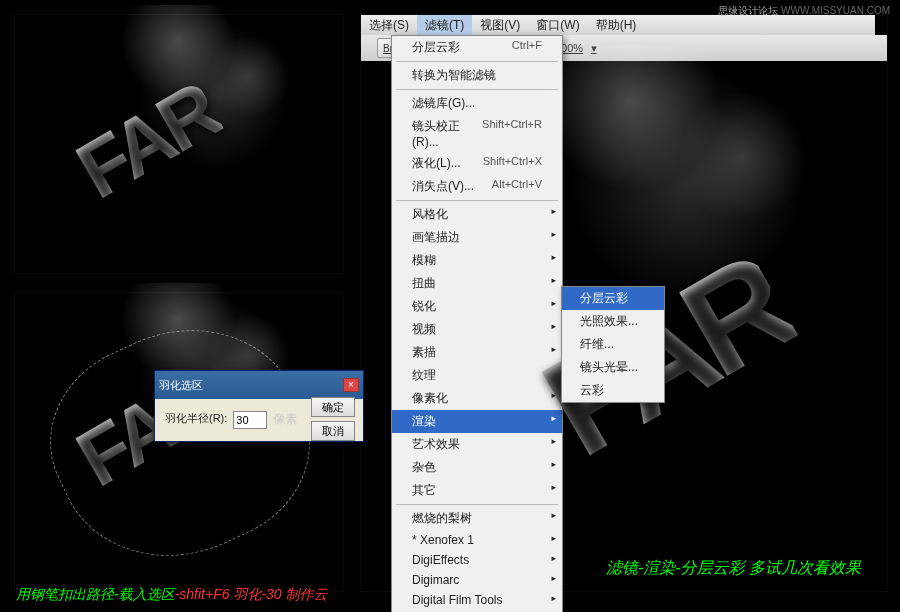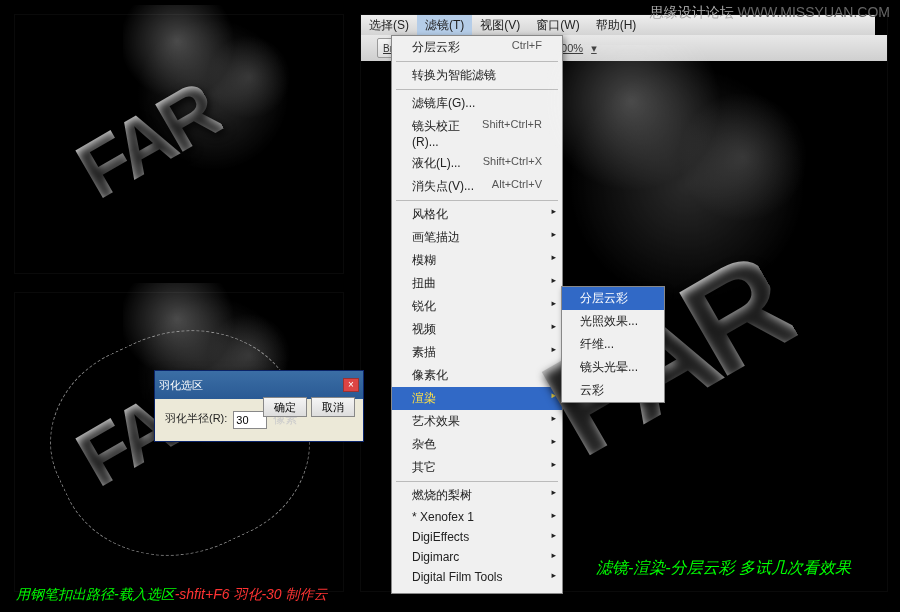--- a/index.html
+++ b/index.html
@@ -1,57 +1,57 @@
 <!DOCTYPE html>
 <html><head>
 <meta charset="utf-8">
 <style>
 * { margin: 0; padding: 0; box-sizing: border-box; }
 body { width: 900px; height: 612px; background: #000; font-family: "Microsoft YaHei", sans-serif; font-size: 12px; color: #ccc; position: relative; overflow: hidden; }
-.watermark-top { position: absolute; top: 4px; right: 10px; color: #888; font-size: 14px; z-index: 100; }
+.watermark-top { position: absolute; top: 4px; right: 10px; color: #888; font-size: 10px; z-index: 100; }
 .watermark-top span { color: #aaa; }
 .panel-left-top { position: absolute; left: 14px; top: 14px; width: 330px; height: 260px; background: #000; border: 1px solid #0a0a0a; }
 .panel-left-bottom { position: absolute; left: 14px; top: 292px; width: 330px; height: 300px; background: #000; border: 1px solid #0a0a0a; }
 .panel-right { position: absolute; left: 360px; top: 14px; width: 528px; height: 578px; background: #000; border: 1px solid #0a0a0a; }
 .far-text { position: absolute; font-size: 80px; font-weight: bold; color: #d8d8d8; font-family: "Arial Black", sans-serif; transform: rotate(-30deg); text-shadow: 0 4px 8px rgba(0,0,0,0.8); background: linear-gradient(180deg, #f0f0f0 0%, #888 50%, #f0f0f0 100%); -webkit-background-clip: text; -webkit-text-fill-color: transparent; letter-spacing: -5px; }
 .panel-left-top .far-text { left: 60px; top: 80px; }
 .panel-left-bottom .far-text { left: 60px; top: 90px; }
 .panel-right .far-text { left: 180px; top: 260px; font-size: 140px; letter-spacing: -10px; }
 .splash { position: absolute; width: 180px; height: 180px; opacity: 0.7; }
 .splash::before { content: ""; position: absolute; width: 100%; height: 100%; background: radial-gradient(ellipse at center, rgba(200,200,200,0.3) 0%, transparent 60%), radial-gradient(circle at 30% 20%, rgba(255,255,255,0.4) 0%, transparent 30%), radial-gradient(circle at 70% 40%, rgba(200,200,200,0.3) 0%, transparent 25%); }
 .panel-left-top .splash { right: 40px; top: -10px; }
 .panel-left-bottom .splash { right: 40px; top: -10px; }
 .panel-right .splash { right: 60px; top: 30px; width: 280px; height: 280px; }
 .selection-outline { position: absolute; left: 40px; top: 40px; width: 250px; height: 220px; border: 1px dashed rgba(255,255,255,0.5); border-radius: 40% 50% 40% 50%; transform: rotate(-25deg); }
 .caption-bottom-left { position: absolute; left: 16px; bottom: 8px; color: #0f0; font-size: 14px; font-style: italic; }
 .caption-bottom-left .red { color: #f33; }
-.caption-bottom-right { position: absolute; right: 36px; bottom: 12px; color: #0f0; font-size: 16px; font-style: italic; }
+.caption-bottom-right { position: absolute; right: 26px; bottom: 12px; color: #0f0; font-size: 16px; font-style: italic; }
 .menubar { position: absolute; top: 0; left: 0; right: 12px; height: 20px; background: linear-gradient(#eee, #d4d4d4); display: flex; align-items: center; font-size: 12px; color: #222; }
 .menubar .menu-item { padding: 2px 8px; cursor: pointer; }
 .menubar .menu-item.active { background: #b5cde8; }
 .toolbar { position: absolute; top: 20px; left: 0; right: 0; height: 26px; background: linear-gradient(#e8e8e8, #cfcfcf); display: flex; align-items: center; gap: 4px; padding: 0 16px; font-size: 11px; color: #333; text-decoration: underline; }
 .toolbar .btn { width: 22px; height: 20px; background: linear-gradient(#f5f5f5, #ddd); border: 1px solid #999; border-radius: 2px; display: flex; align-items: center; justify-content: center; font-size: 10px; }
 .toolbar .sep { width: 1px; height: 18px; background: #aaa; margin: 0 2px; }
 .toolbar .zoom { font-size: 11px; color: #333; padding: 0 4px; }
 .dropdown-menu { position: absolute; top: 20px; left: 30px; width: 172px; background: #f0f0f0; border: 1px solid #888; box-shadow: 2px 2px 6px rgba(0,0,0,0.4); font-size: 12px; color: #222; }
 .dropdown-menu .mi { padding: 3px 20px 3px 20px; display: flex; justify-content: space-between; cursor: pointer; position: relative; }
-.dropdown-menu .mi.highlight { background: #3169c6; color: #fde047; }
+.dropdown-menu .mi.highlight { background: #3169c6; color: #ffffff; }
 .dropdown-menu .mi .shortcut { color: #555; font-size: 11px; }
 .dropdown-menu .mi .arrow { position: absolute; right: 6px; font-size: 9px; }
 .dropdown-menu .sep { height: 1px; background: #bbb; margin: 2px 4px; }
 .submenu { position: absolute; top: 271px; left: 200px; width: 104px; background: #f0f0f0; border: 1px solid #888; box-shadow: 2px 2px 6px rgba(0,0,0,0.4); font-size: 12px; color: #222; z-index: 50; }
 .submenu .mi { padding: 3px 18px 3px 18px; cursor: pointer; position: relative; }
 .submenu .mi.highlight { background: #3169c6; color: #fff; }
 .dialog { position: absolute; left: 154px; top: 370px; width: 210px; background: #ece9d8; border: 1px solid #0a246a; box-shadow: 3px 3px 8px rgba(0,0,0,0.5); font-size: 12px; z-index: 60; }
 .dialog .titlebar { height: 28px; background: linear-gradient(#3b6ea5, #2a5a94); color: #fff; display: flex; align-items: center; justify-content: space-between; padding: 0 4px; font-size: 11px; }
 .dialog .titlebar .close { width: 16px; height: 14px; background: #d44; color: #fff; text-align: center; line-height: 12px; border: 1px solid #933; font-size: 10px; }
 .dialog .body { padding: 12px 10px; display: flex; gap: 6px; }
 .dialog .body label { color: #222; font-size: 11px; }
 .dialog .body input { width: 34px; height: 18px; border: 1px solid #888; padding: 0 2px; font-size: 11px; }
-.dialog .buttons { position: absolute; right: 8px; top: 26px; display: flex; flex-direction: row; gap: 4px; }
+.dialog .buttons { position: absolute; right: 8px; top: 26px; display: flex; flex-direction: column; gap: 4px; }
 .dialog .buttons button { width: 44px; height: 20px; background: linear-gradient(#f5f5f5, #ddd); border: 1px solid #888; font-size: 11px; cursor: pointer; }
 </style>
 </head>
 <body>
 
 <div class="watermark-top">
   <span>思缘设计论坛</span>&nbsp;<span style="color:#666">WWW.MISSYUAN.COM</span>
 </div>
 
 <div class="panel-left-top">
@@ -156,20 +156,24 @@
       </div>
     <div class="mi">
         <span>视频</span>
         <span class="arrow">▸</span>
       </div>
     <div class="mi">
         <span>素描</span>
         <span class="arrow">▸</span>
       </div>
     <div class="mi">
+        <span>纹理</span>
+        <span class="arrow">▸</span>
+      </div>
+    <div class="mi">
         <span>像素化</span>
         <span class="arrow">▸</span>
       </div>
     <div class="mi highlight">
         <span>渲染</span>
         <span class="arrow">▸</span>
       </div>
     <div class="mi">
         <span>艺术效果</span>
         <span class="arrow">▸</span>

